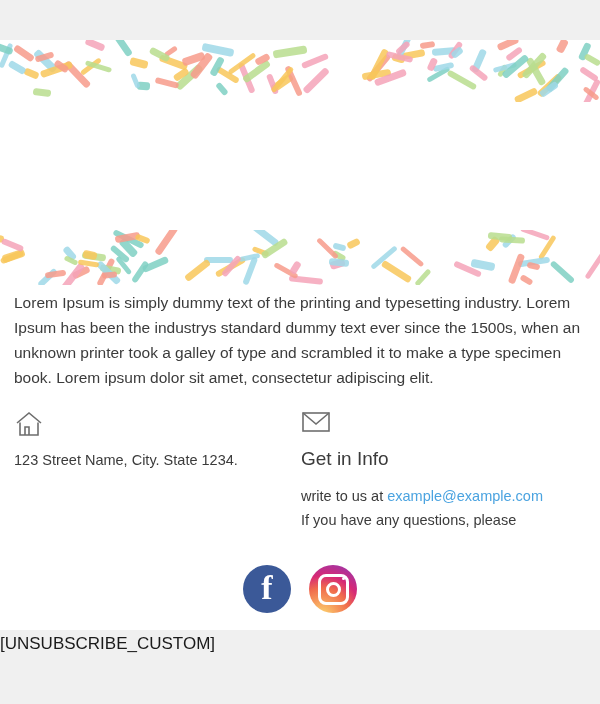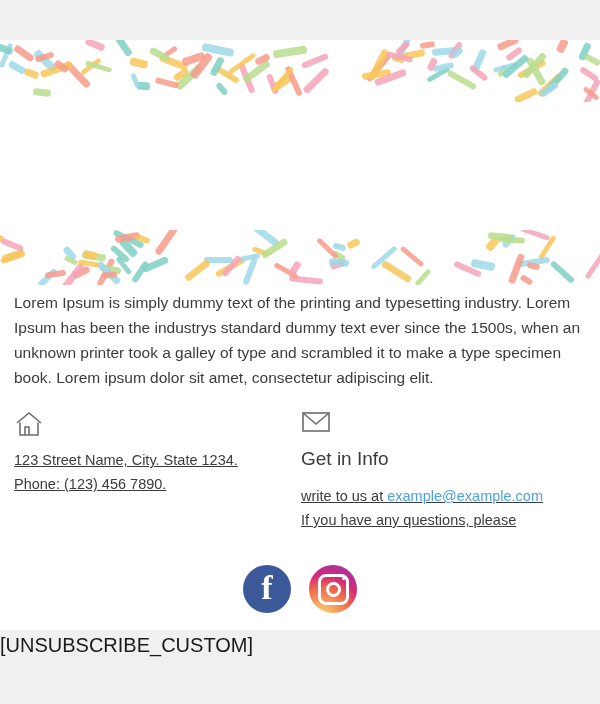--- a/index.html
+++ b/index.html
@@ -84,21 +84,20 @@
   .col-head {
     font-size: 19px;
     color: #3b3b3b;
     margin: 0 0 14px 0;
     font-weight: normal;
   }
   .col-text {
     font-size: 14.5px;
     line-height: 24px;
     color: #3b3b3b;
-    text-decoration: underline;
   }
   .col-text a {
     color: #4aa3e0;
     text-decoration: none;
   }
   .socials {
     position: absolute;
     left: 0;
     top: 525px;
     width: 600px;
@@ -143,21 +142,21 @@
     position: absolute;
     right: 1px; top: 0px;
     width: 3px; height: 3px;
     background: #fff;
     border-radius: 50%;
   }
   .unsubscribe {
     position: absolute;
     left: 0;
     top: 634px;
-    font-size: 20px;
+    font-size: 17px;
     color: #1a1a1a;
   }
 </style>
 </head>
 <body>
 
 <div id="page">
 
   <div class="email-card">
 
@@ -315,21 +314,20 @@
       <div class="col">
         <div class="col-icon">
           <svg width="30" height="28" viewBox="0 0 30 28" fill="none" stroke="#6e6e6e" stroke-width="1.6">
             <path d="M3 13 L15 3 L27 13"></path>
             <path d="M6 12.5 V25 H24 V12.5"></path>
             <path d="M11 25 V17 H15 V25"></path>
           </svg>
         </div>
         <div class="col-text">
           <div>123 Street Name, City. State 1234.</div>
-          <div>Phone: (123) 456 7890.</div>
         </div>
       </div>
 
       <div class="col">
         <div class="col-icon">
           <svg width="30" height="24" viewBox="0 0 30 24" fill="none" stroke="#6e6e6e" stroke-width="1.6">
             <rect x="2" y="3" width="26" height="18"></rect>
             <path d="M2 3 L15 14 L28 3"></path>
           </svg>
         </div>

